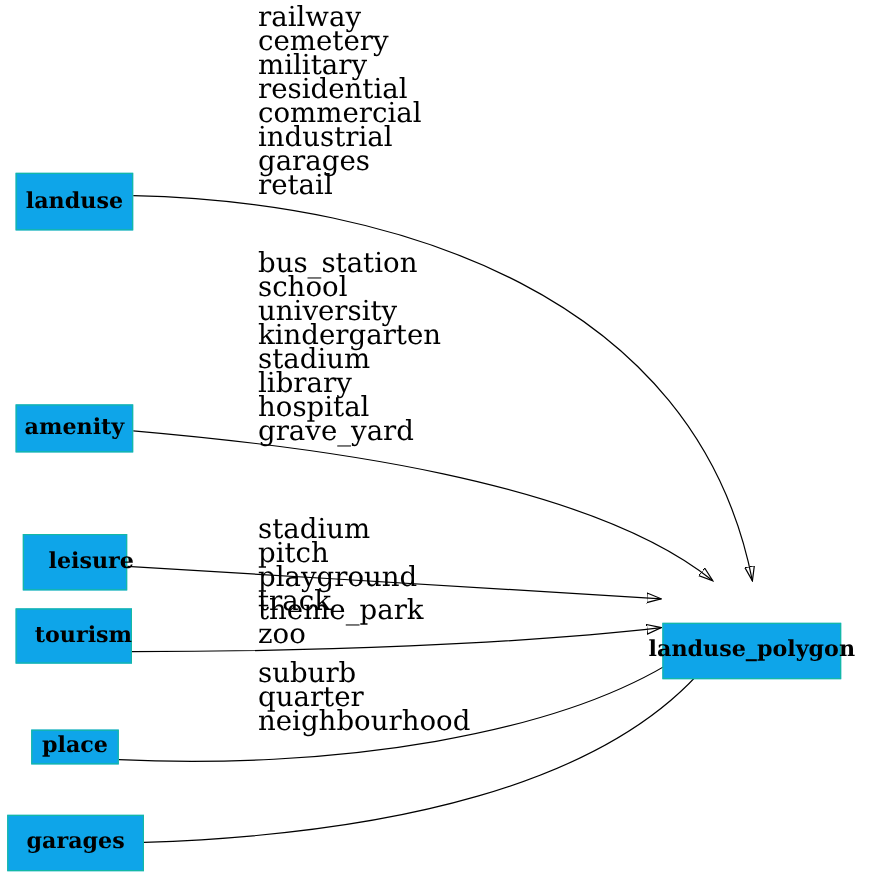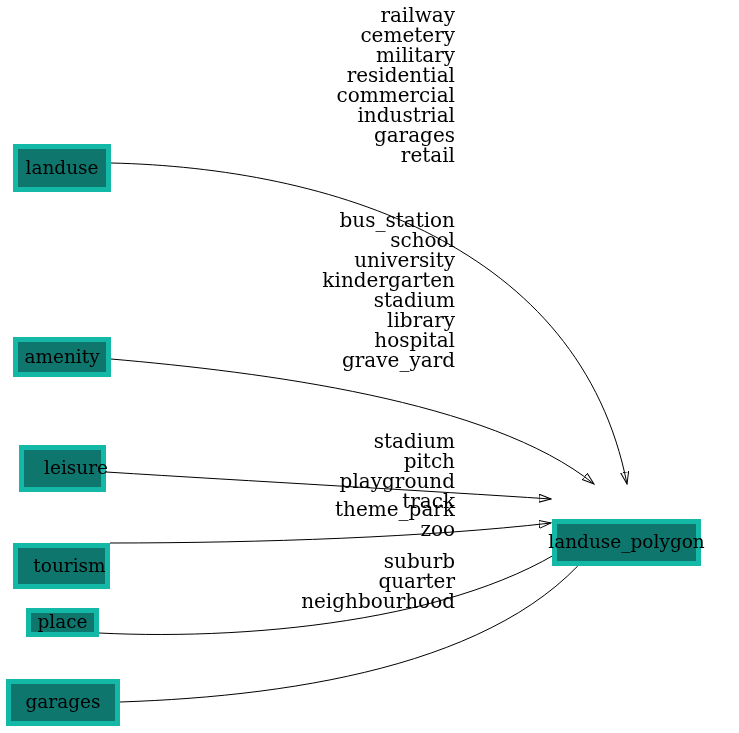--- a/index.html
+++ b/index.html
@@ -18,42 +18,43 @@
     width: 739px; height: 733px;
   }
   .edges path {
     fill: none;
     stroke: #000000;
     stroke-width: 1;
   }
   .node {
     position: absolute;
     box-sizing: border-box;
-    border: 5px solid #14b8a6;
-    background: #0f766e;
+    border: 1px solid #14b8a6;
+    background: #0ea5e9;
     display: flex;
     align-items: center;
     justify-content: center;
     font-size: 18.5px;
     line-height: 1;
     white-space: nowrap;
+    font-weight: bold;
   }
   #n-landuse          { left: 13px;  top: 144px; width: 98px;  height: 48px; }
   #n-amenity          { left: 13px;  top: 337px; width: 98px;  height: 40px; }
   #n-leisure          { left: 19px;  top: 445px; width: 87px;  height: 47px; padding-left: 27px; }
-  #n-tourism          { left: 13px;  top: 543px; width: 97px;  height: 46px; padding-left: 16px; }
+  #n-tourism          { left: 13px;  top: 507px; width: 97px;  height: 46px; padding-left: 16px; }
   #n-place            { left: 26px;  top: 608px; width: 73px;  height: 29px; }
   #n-waterway         { left: 6px;   top: 679px; width: 114px; height: 47px; }
   #n-landuse_polygon  { left: 552px; top: 483px; width: 149px; height: 47px; margin-top: 36px; }
   .edge-label {
     position: absolute;
     left: 215px;
     width: 240px;
-    text-align: right;
-    font-size: 20px;
+    text-align: left;
+    font-size: 23px;
     line-height: 20px;
     white-space: pre-line;
   }
   #el-landuse  { top: 5px; }
   #el-amenity  { top: 210px; }
   #el-leisure  { top: 403px; margin-top: 28px; }
   #el-tourism  { top: 499px; }
   #el-place    { top: 551px; }
   #el-waterway { top: 636px; }
 </style>

